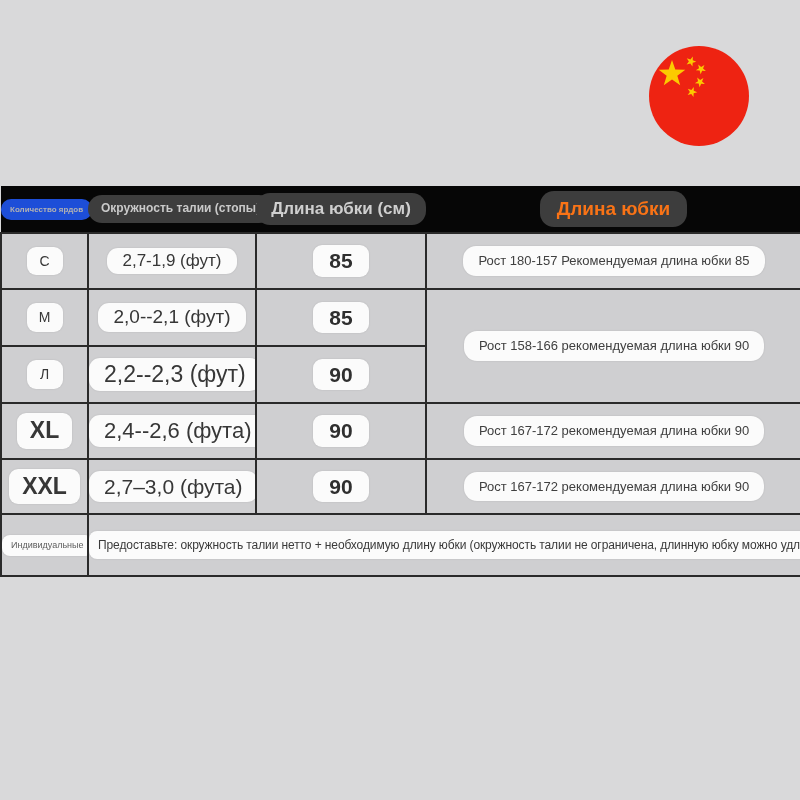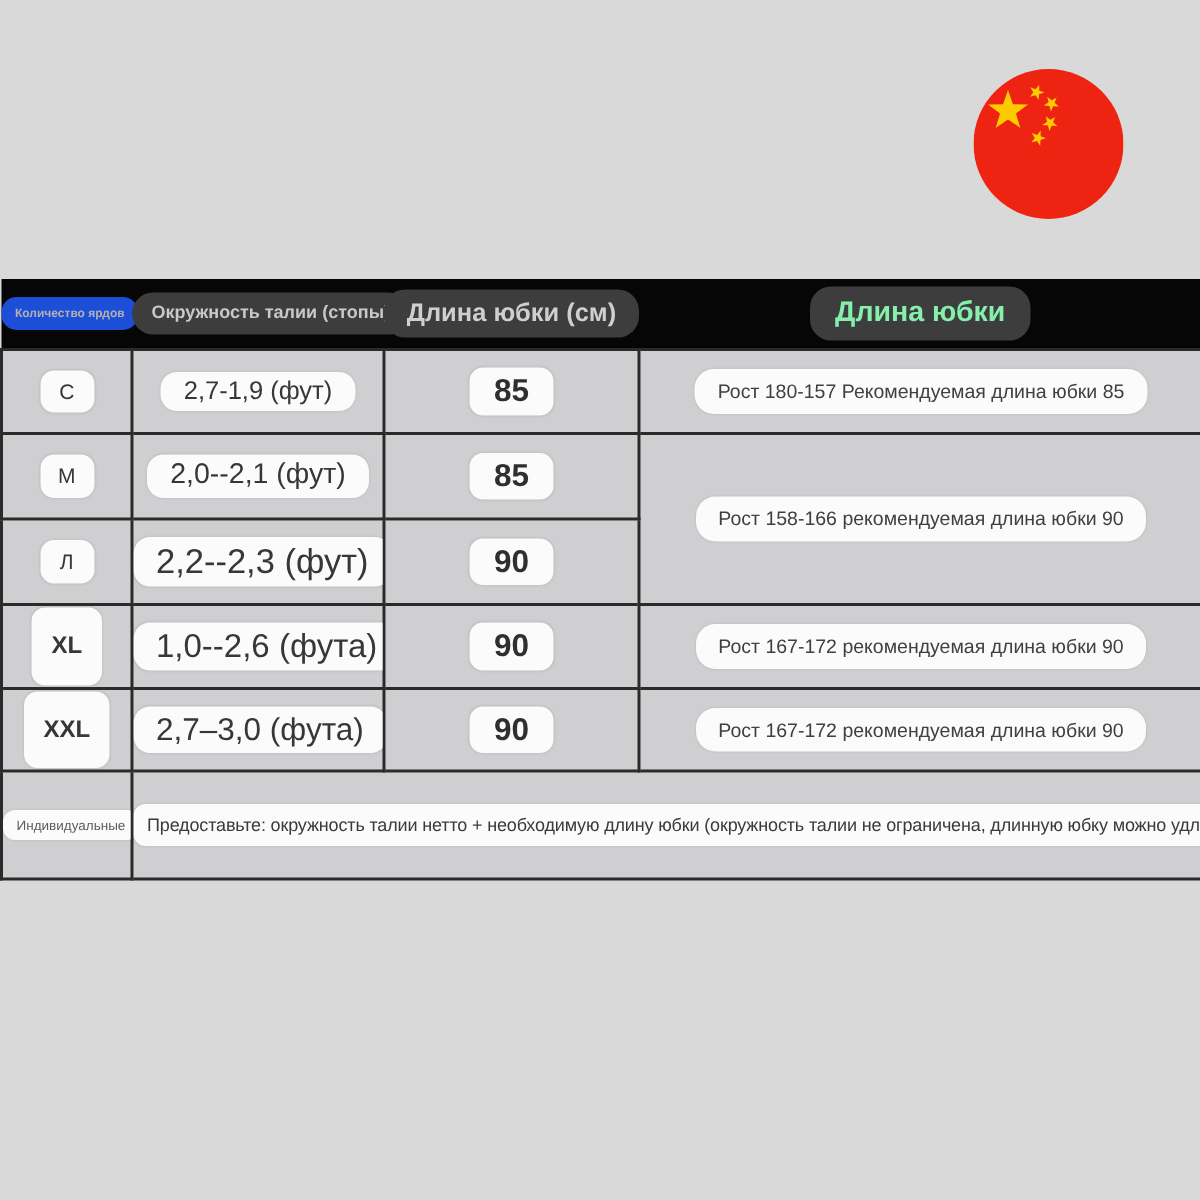--- a/index.html
+++ b/index.html
@@ -42,48 +42,48 @@
     vertical-align: middle;
     padding: 0;
     overflow: hidden;
   }
   table.size-chart td:last-child { border-right: none; }
   tr.r1 { height: 56px; }
   tr.r2 { height: 57px; }
   tr.r3 { height: 57px; }
   tr.r4 { height: 56px; }
   tr.r5 { height: 55px; margin-left: 25px; }
-  tr.r6 { height: 72px; }
+  tr.r6 { height: 62px; }
 
   
   .hpill {
     display: inline-block;
     background: #3d3d3d;
     color: #c9c9c9;
     border-radius: 14px;
     line-height: 1.15;
     white-space: nowrap;
   }
   .hpill.tiny { font-size: 8px;  padding: 6px 9px;  background: #1d4ed8; color: #b2b2b2; border-radius: 10px; }
   .hpill.med  { font-size: 12px; padding: 7px 13px; }
   .hpill.lg   { font-size: 17px; padding: 6px 15px; color: #cfcfcf; text-align: right; }
-  .hpill.xl   { font-size: 19px; padding: 7px 17px; color: #86efac; }
+  .hpill.xl   { font-size: 19px; padding: 7px 17px; color: #f97316; }
 
   
   .pill {
     display: inline-block;
     background: #fbfbfb;
     color: #373737;
     border-radius: 11px;
     line-height: 1.2;
     white-space: nowrap;
     box-shadow: 0 0 2px rgba(0,0,0,0.12);
   }
   .size-pill      { font-size: 14px; padding: 6px 10px; min-width: 16px; border-radius: 9px; }
-  .size-pill.big  { font-size: 16px; font-weight: 700; padding: 16px 13px; }
+  .size-pill.big  { font-size: 23px; font-weight: 700; padding: 4px 13px; }
   .size-pill.tiny { font-size: 9px;  padding: 5px 9px;  color: #5d5d5d; border-radius: 8px; }
   .waist-pill     { padding: 3px 15px; }
   tr.r1 .waist-pill { font-size: 17px; }
   tr.r2 .waist-pill { font-size: 19px; }
   tr.r3 .waist-pill { font-size: 23px; }
   tr.r4 .waist-pill { font-size: 22px; }
   tr.r5 .waist-pill { font-size: 21px; }
   .len-pill {
     font-size: 21px; font-weight: 600;
     padding: 3px 16px; border-radius: 9px;
@@ -154,21 +154,21 @@
         <td><span class="pill len-pill">85</span></td>
         <td rowspan="2"><span class="pill rec-pill">Рост 158-166 рекомендуемая длина юбки 90</span></td>
       </tr>
       <tr class="r3">
         <td><span class="pill size-pill">Л</span></td>
         <td><span class="pill waist-pill">2,2--2,3 (фут)</span></td>
         <td><span class="pill len-pill">90</span></td>
       </tr>
       <tr class="r4">
         <td><span class="pill size-pill big">XL</span></td>
-        <td><span class="pill waist-pill">1,0--2,6 (фута)</span></td>
+        <td><span class="pill waist-pill">2,4--2,6 (фута)</span></td>
         <td><span class="pill len-pill">90</span></td>
         <td><span class="pill rec-pill">Рост 167-172 рекомендуемая длина юбки 90</span></td>
       </tr>
       <tr class="r5">
         <td><span class="pill size-pill big">XXL</span></td>
         <td><span class="pill waist-pill">2,7–3,0 (фута)</span></td>
         <td><span class="pill len-pill">90</span></td>
         <td><span class="pill rec-pill">Рост 167-172 рекомендуемая длина юбки 90</span></td>
       </tr>
       <tr class="r6">

